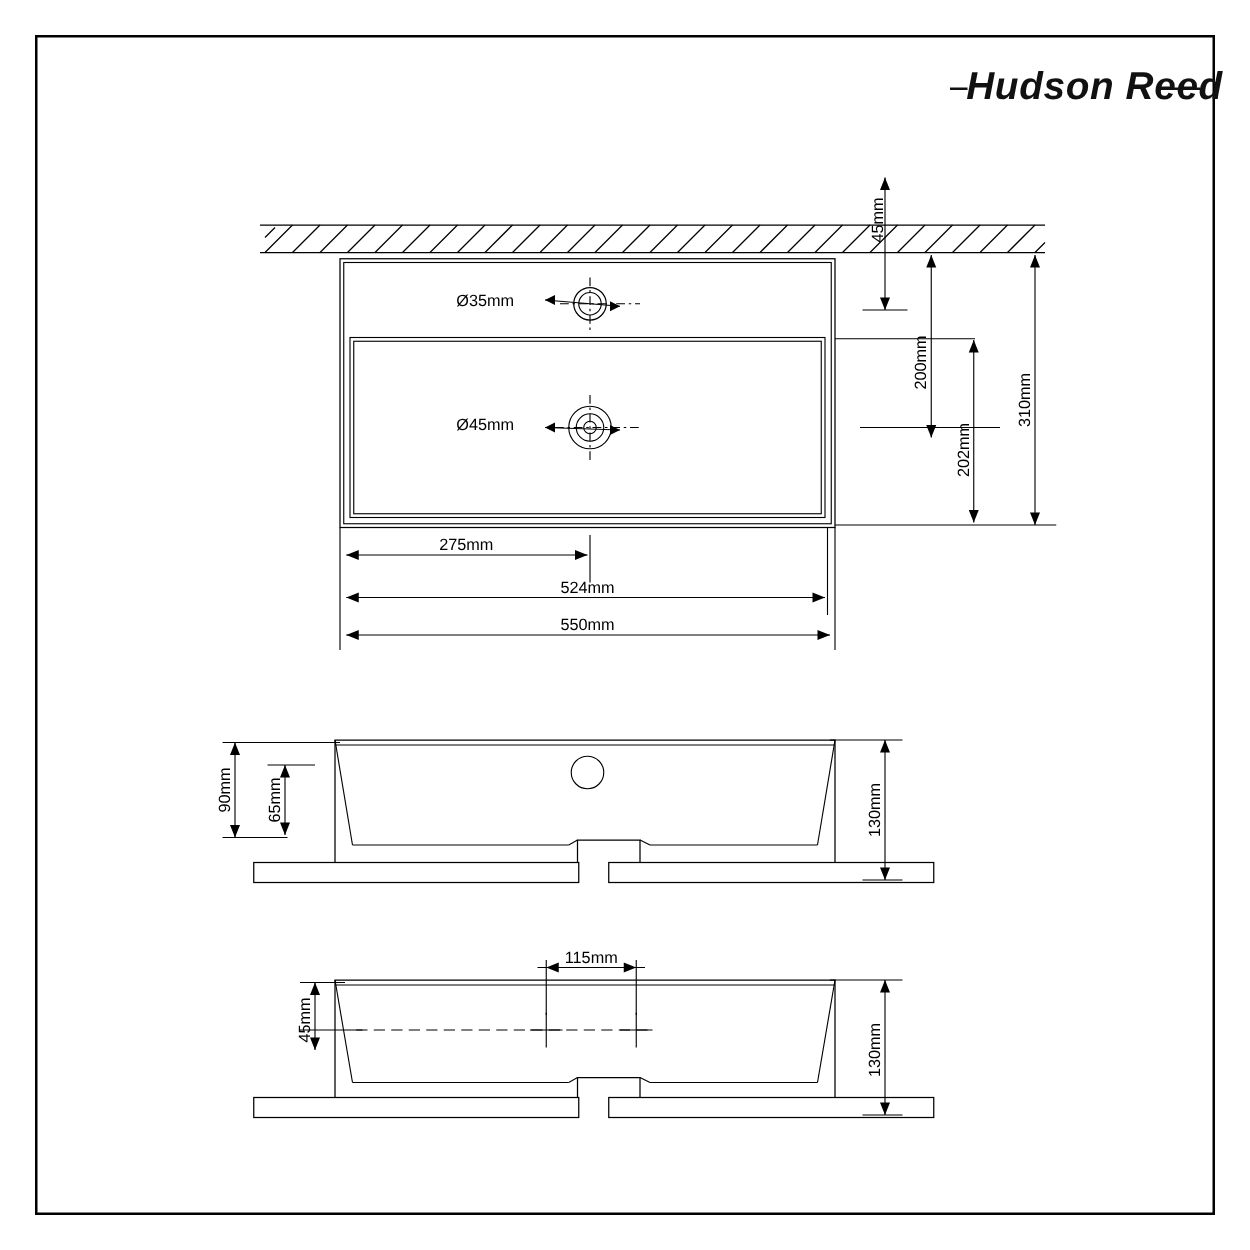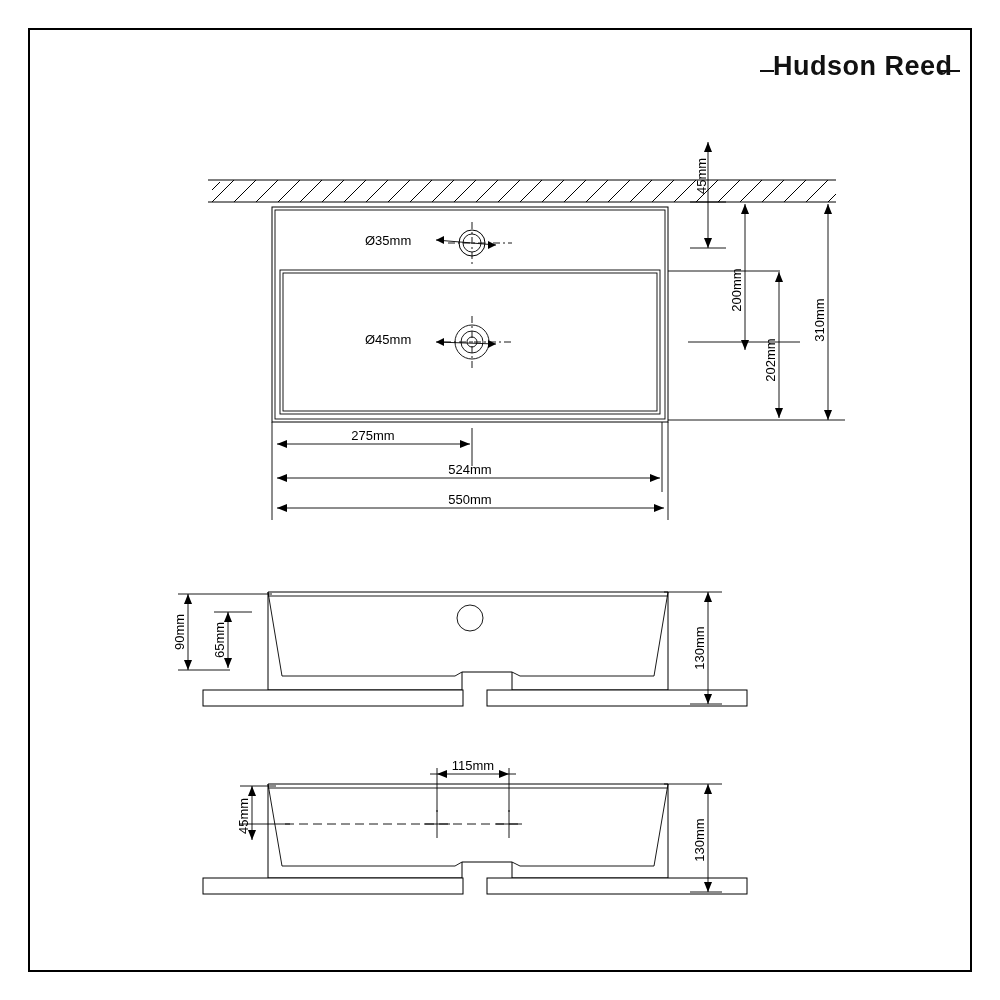--- a/index.html
+++ b/index.html
@@ -25,25 +25,26 @@
     height: 944px;
     border: 2px solid #000;
     box-sizing: border-box;
   }
   #brand {
     position: absolute;
     left: 760px;
     top: 50px;
     width: 200px;
     height: 40px;
-    font-size: 27px;
+    font-size: 31px;
     font-weight: bold;
     letter-spacing: 0.5px;
     color: #111;
     white-space: nowrap;
+    font-style: italic;
   }
   #brand .bar-left,
   #brand .bar-right {
     position: absolute;
     height: 2px;
     background: #111;
     top: 20px;
   }
   #brand .bar-left { left: 0px; width: 14px; }
   #brand .bar-right { right: 0px; width: 22px; }

